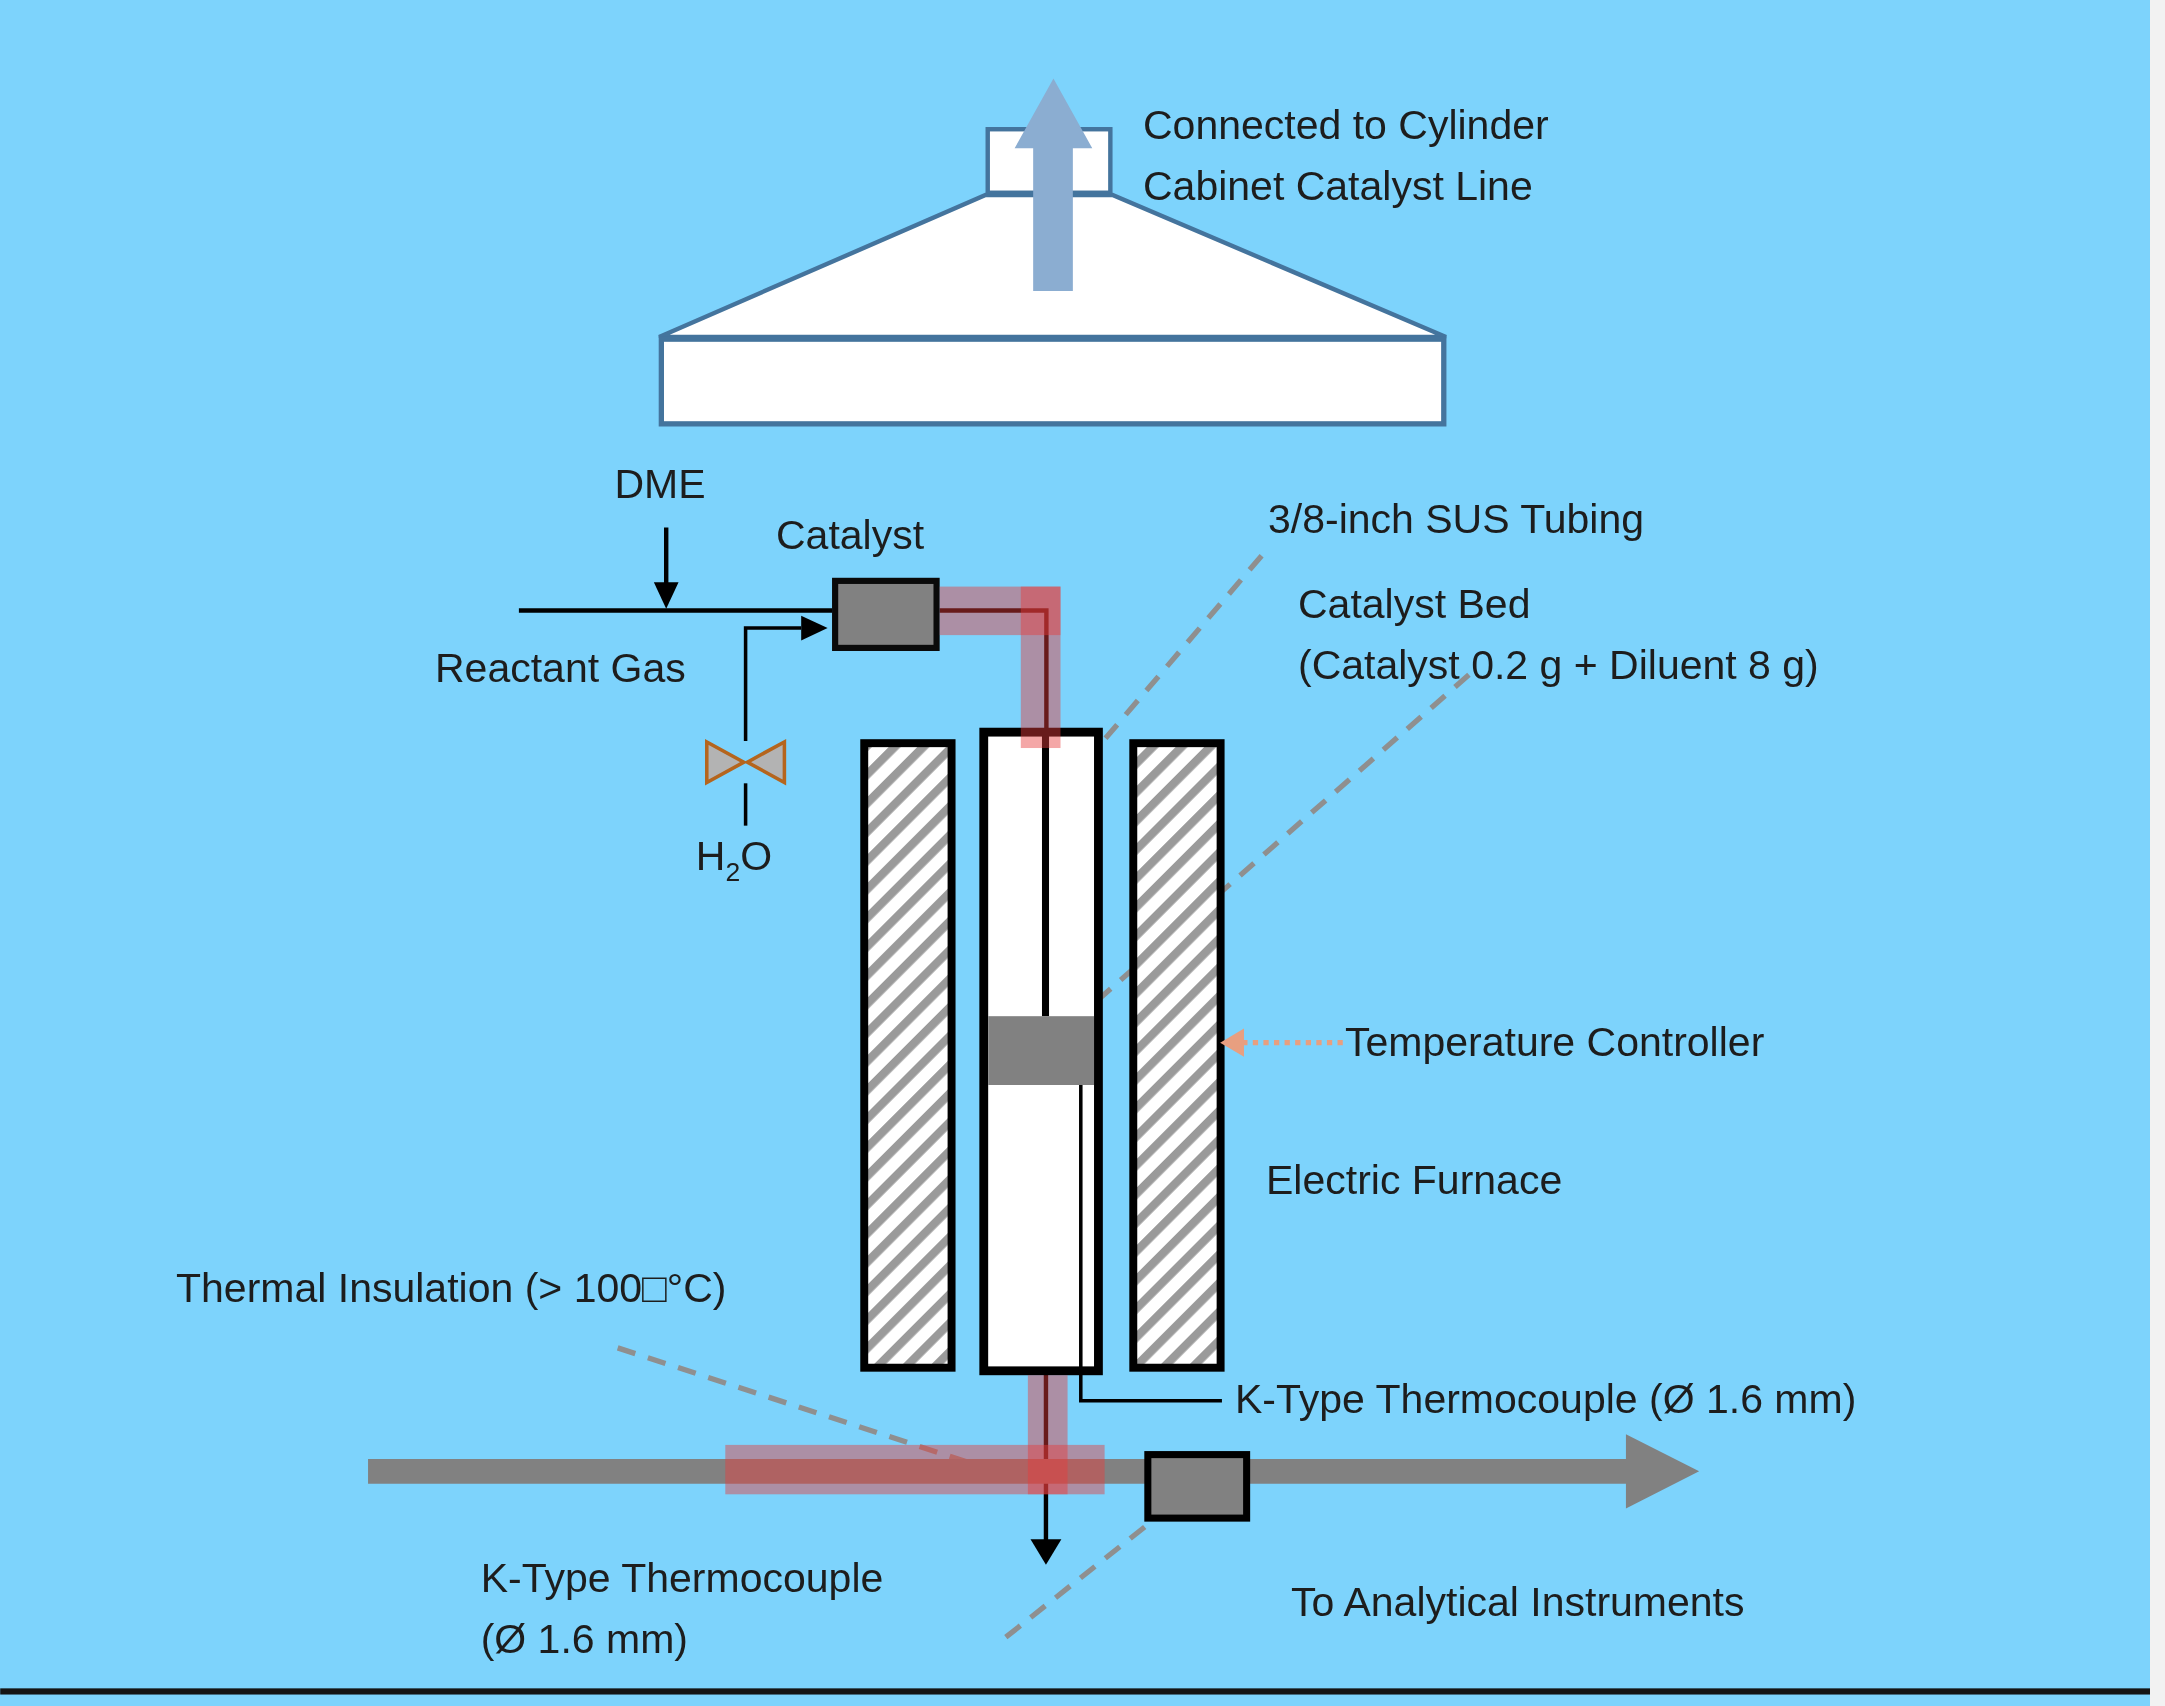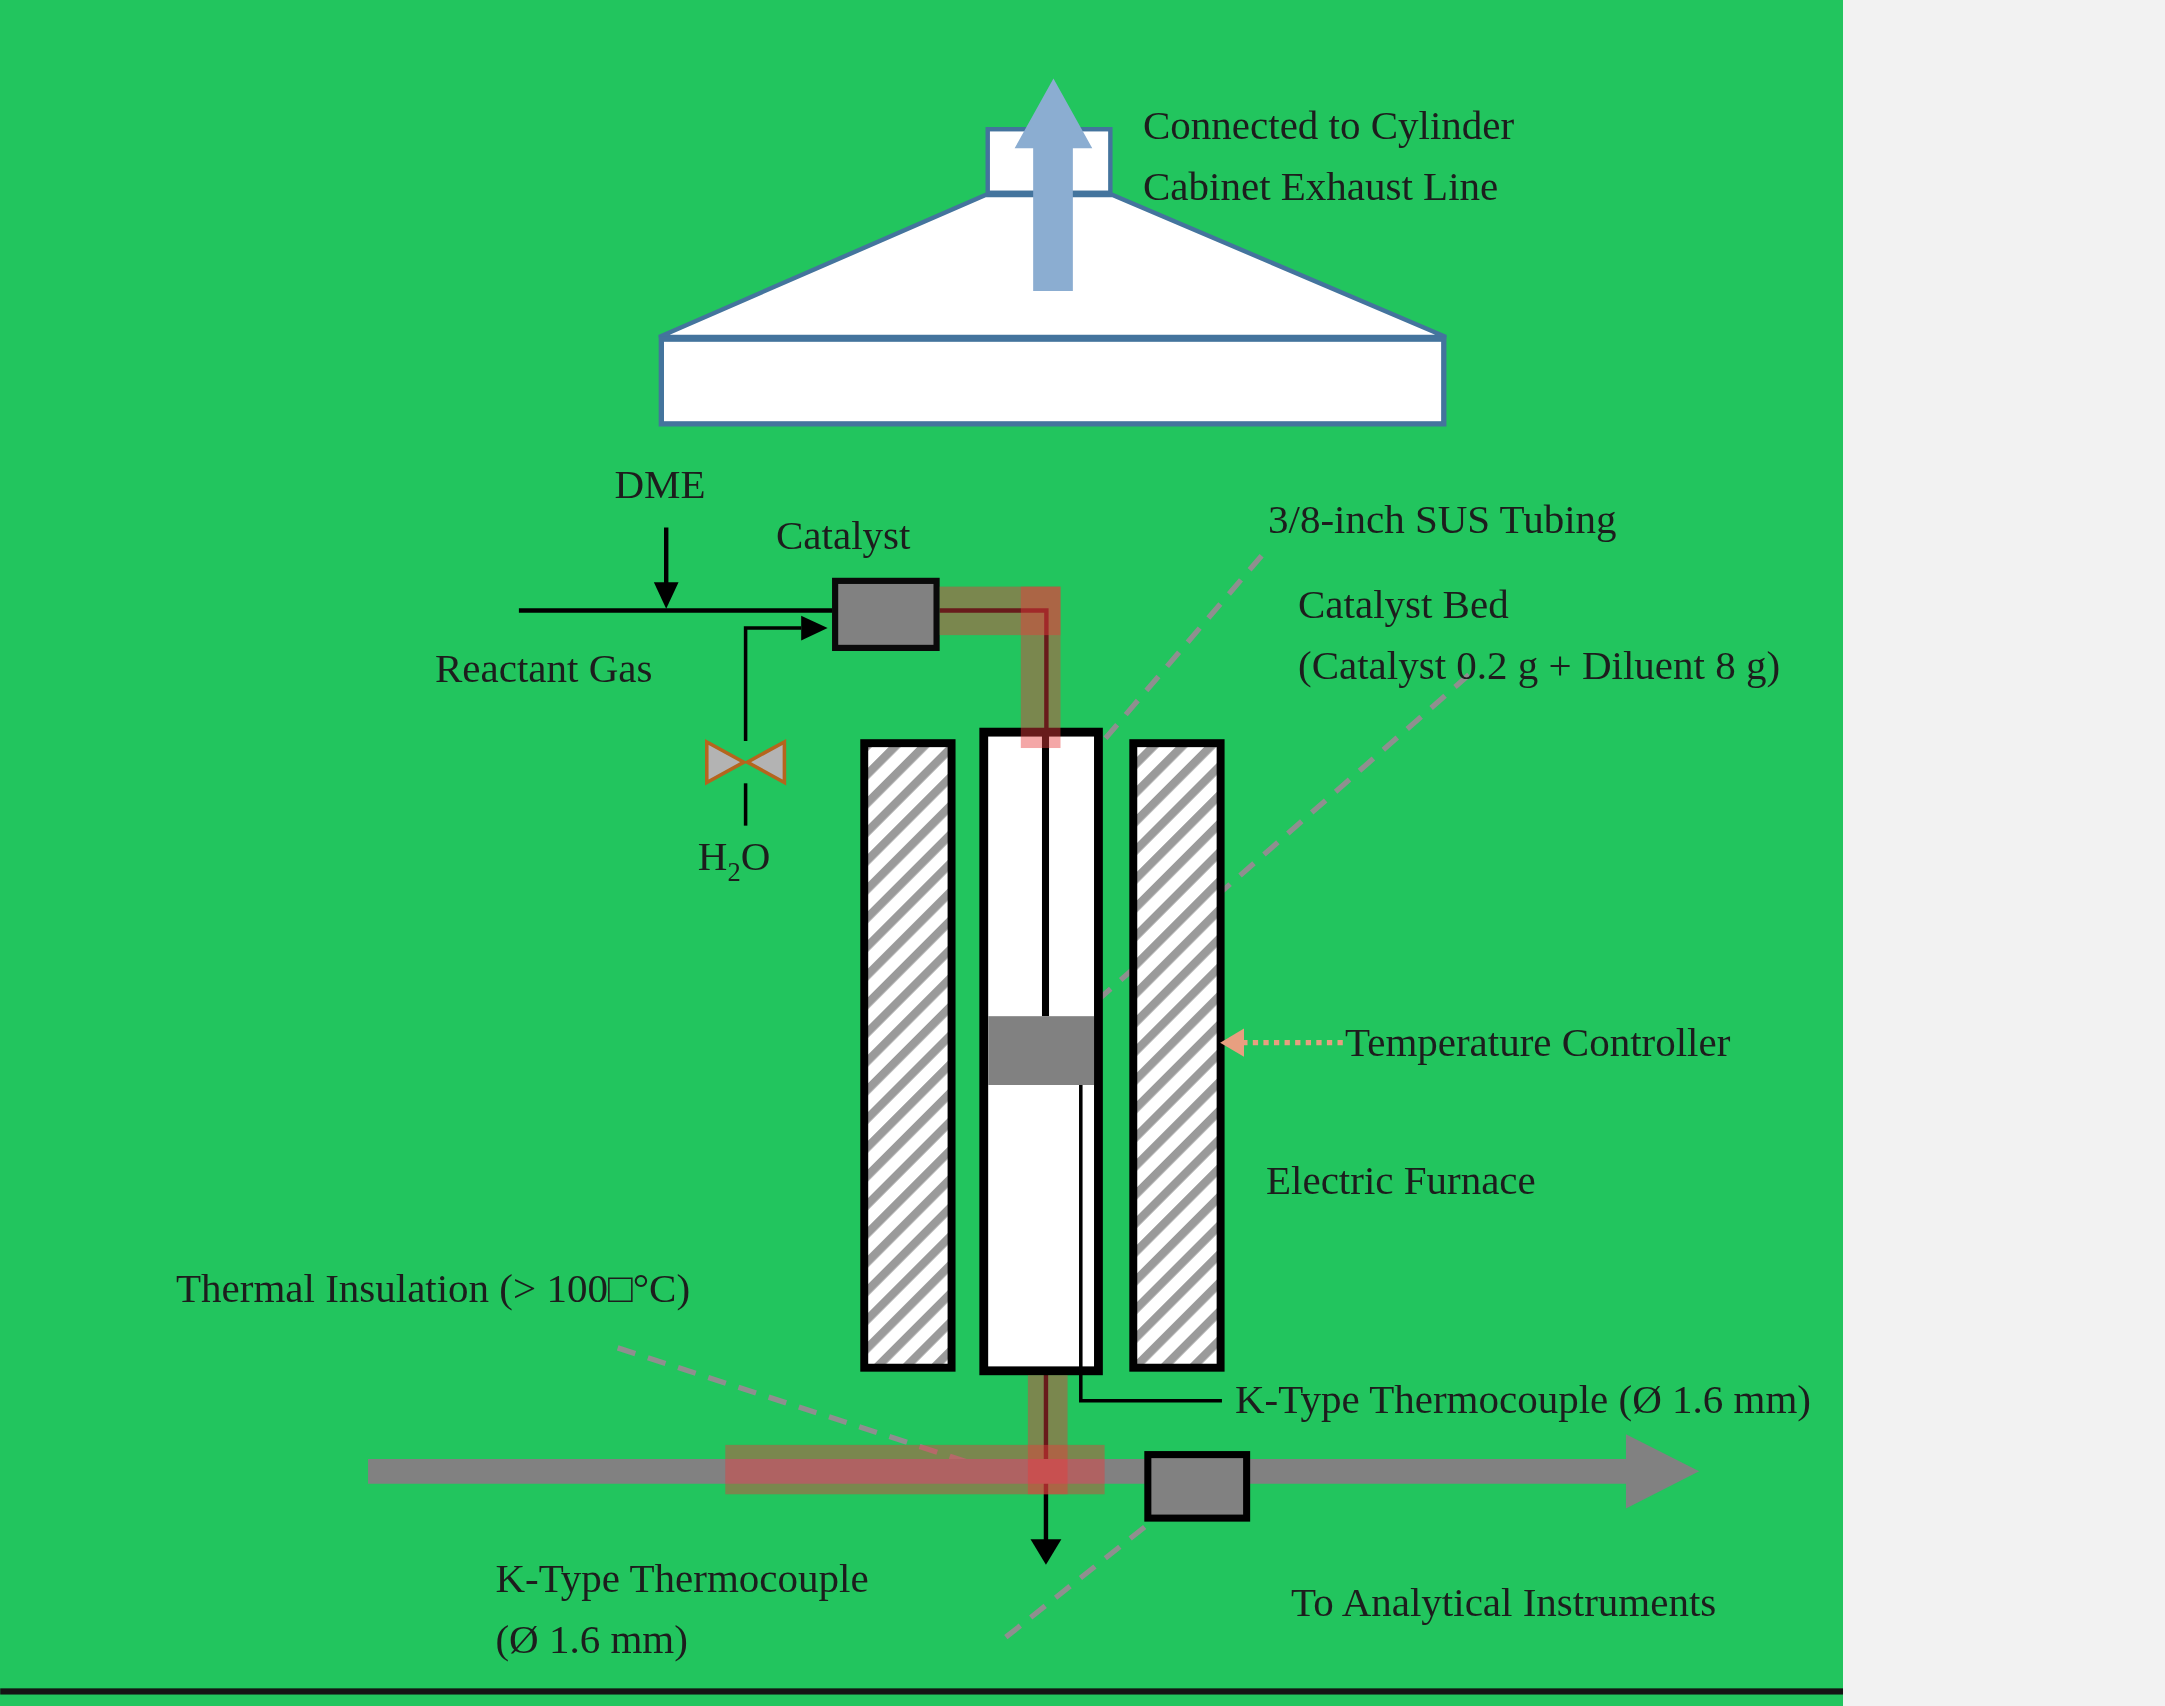--- a/index.html
+++ b/index.html
@@ -1,21 +1,21 @@
 <!DOCTYPE html>
 <html style="font-size:14px"><head>
 <meta charset="utf-8">
 <style>
   html,body{margin:0;padding:0;background:#f2f2f2;}
   #canvas{
     position:relative;
-    width:1843px;height:1706px;
-    background:#22c55e;
+    width:2150px;height:1706px;
+    background:#7dd3fc;
     overflow:hidden;
-    font-family:Liberation Serif, serif;
+    font-family:Liberation Sans, sans-serif;
   }
   #diagram-svg{position:absolute;left:0;top:0;}
   .lbl{
     position:absolute;
     transform:translateY(-50%);
     font-size:41px;
     line-height:61px;
     color:#1d1d1d;
     white-space:nowrap;
   }
@@ -80,21 +80,21 @@
     <rect x="822" y="1638" width="430" height="56" fill="rgba(230,60,60,0.45)"></rect>
 
     <path d="M1408 1182 H1525" stroke="#e89f80" stroke-width="6" stroke-dasharray="6 6" fill="none"></path>
     <polygon points="1383,1182 1410,1166 1410,1198" fill="#e89f80"></polygon>
 
     <rect x="0" y="1914" width="2455" height="7" fill="#141414"></rect>
   </svg>
 
   <div class="lbl" style="left:1143px;top:156px">
     <div>Connected to Cylinder</div>
-    <div>Cabinet Exhaust Line</div>
+    <div>Cabinet Catalyst Line</div>
   </div>
 
   <div class="lbl ctr" style="left:660px;top:484px">DME</div>
 
   <div class="lbl" style="left:776px;top:535px">Catalyst</div>
 
   <div class="lbl" style="left:1268px;top:519px">3/8-inch SUS Tubing</div>
 
   <div class="lbl" style="left:1298px;top:635px">
     <div>Catalyst Bed</div>

